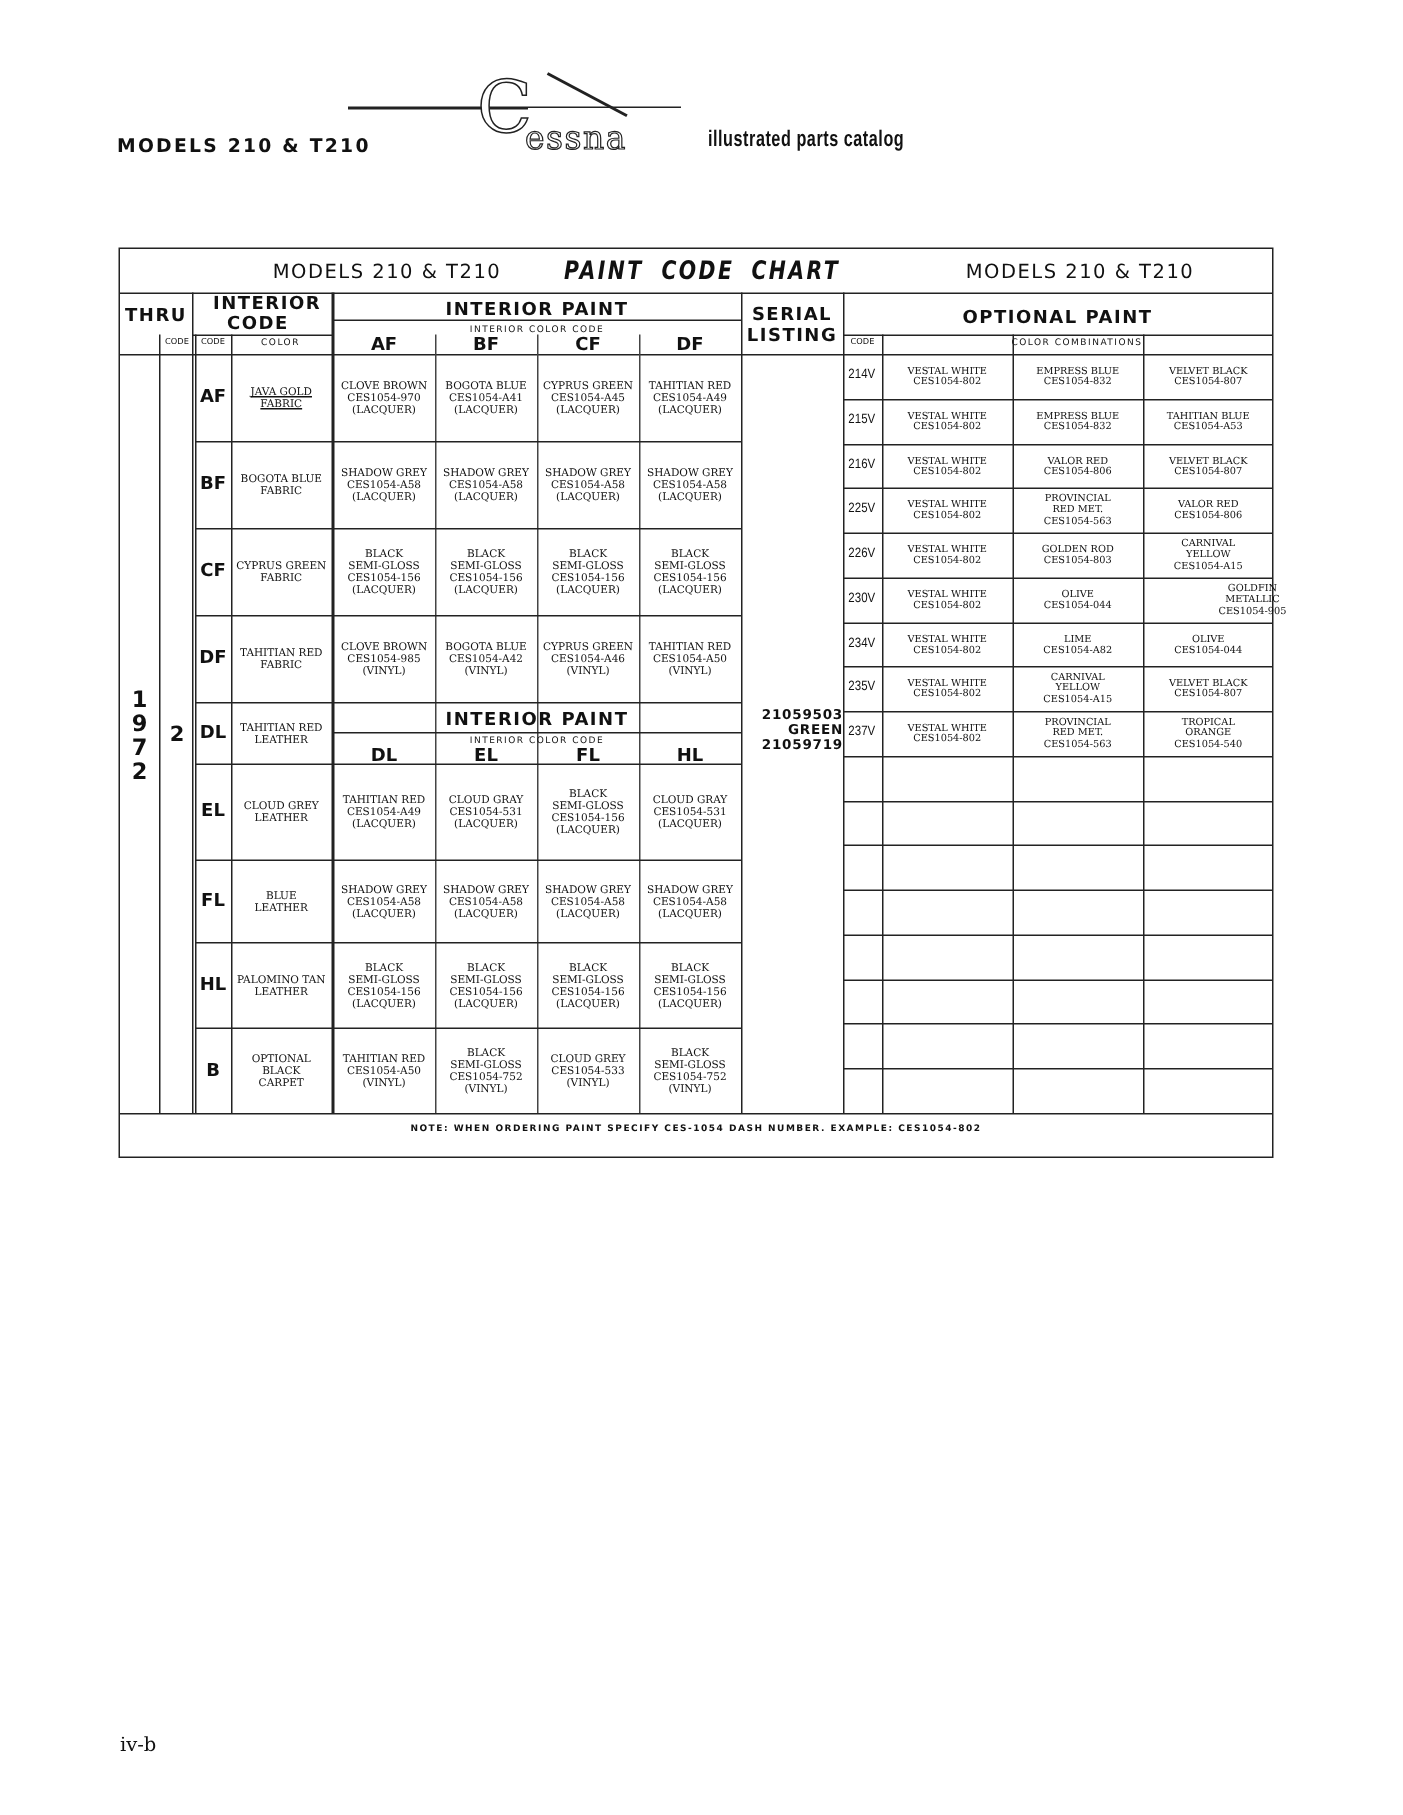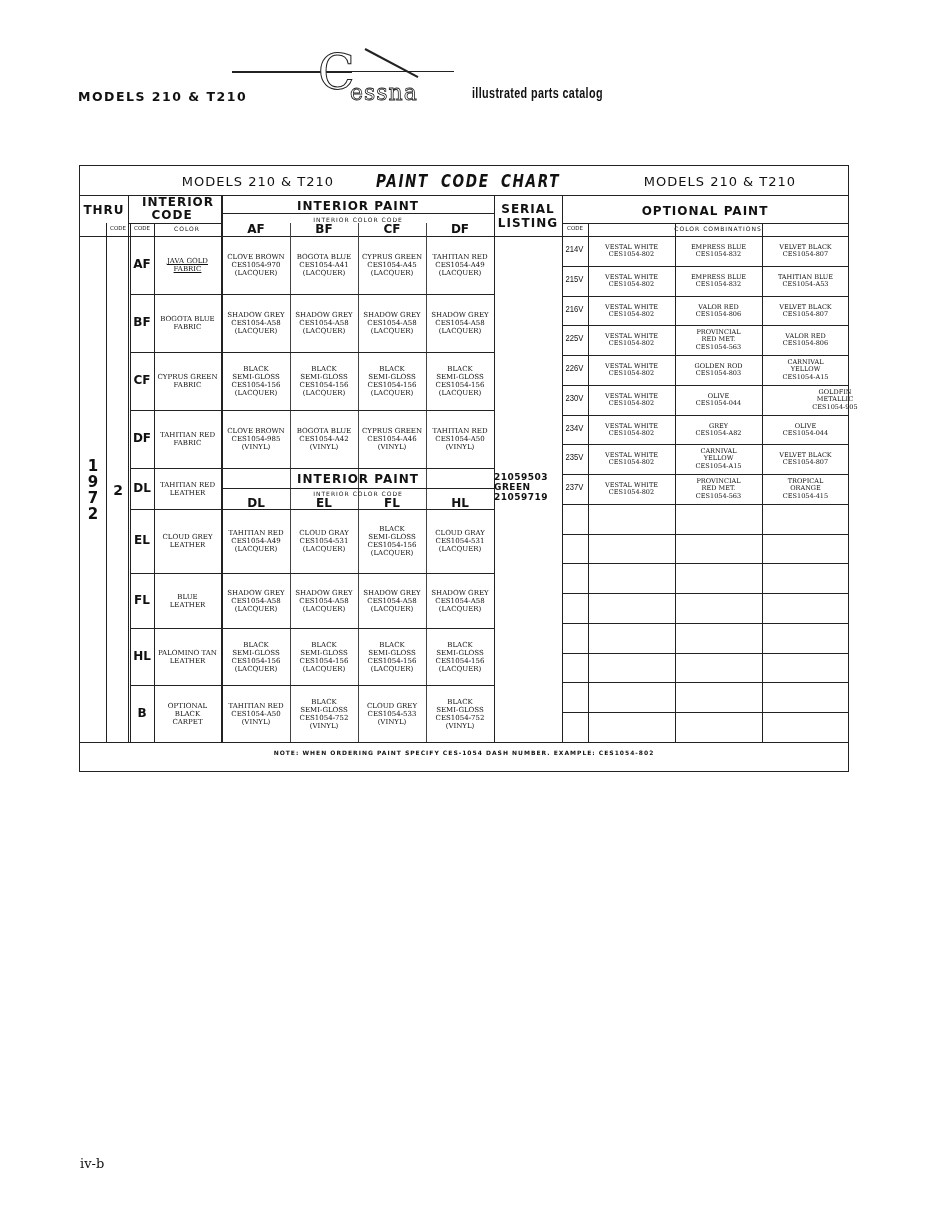--- a/index.html
+++ b/index.html
@@ -80,21 +80,21 @@
   <div class="line-h" style="left:0;top:576px;width:768px;"></div>
 
   <div class="abs" style="left:0;top:292px;width:26px;">
     <div class="year-digit">1</div>
     <div class="year-digit">9</div>
     <div class="year-digit">7</div>
     <div class="year-digit">2</div>
   </div>
   <div class="abs t-code" style="left:26px;top:316px;width:24px;font-size:14px;">2</div>
 
-  <div class="abs" style="left:414px;top:306px;width:68px;text-align:left;font:bold 9px 'DejaVu Sans',sans-serif;line-height:10px;letter-spacing:0.5px;">
+  <div class="abs" style="left:414px;top:306px;width:68px;text-align:right;font:bold 9px 'DejaVu Sans',sans-serif;line-height:10px;letter-spacing:0.5px;">
     <div>21059503</div>
     <div>GREEN</div>
     <div>21059719</div>
   </div>
 
   <div id="interior-rows">
       <div class="abs t-code" style="left: 142px; top: 56px; width: 68px;">AF</div>
       <div class="abs t-code" style="left: 210px; top: 56px; width: 68px;">BF</div>
       <div class="abs t-code" style="left: 278px; top: 56px; width: 68px;">CF</div>
       <div class="abs t-code" style="left: 346px; top: 56px; width: 68px;">DF</div>
@@ -314,39 +314,39 @@
       <div class="cell" style="left: 508px; top: 219px; width: 87px; height: 30px; font-size: 6.5px; line-height: 7.5px;">VESTAL WHITE
 CES1054-802</div>
       <div class="cell" style="left: 595px; top: 219px; width: 87px; height: 30px; font-size: 6.5px; line-height: 7.5px;">OLIVE
 CES1054-044</div>
       <div class="cell" style="left: 682px; top: 219px; width: 72px; height: 30px; font-size: 6.5px; line-height: 7.5px; margin-left: 37px;">GOLDFIN
 METALLIC
 CES1054-905</div>
       <div class="ext-code" style="left: 484px; top: 257px;">234V</div>
       <div class="cell" style="left: 508px; top: 249px; width: 87px; height: 30px; font-size: 6.5px; line-height: 7.5px;">VESTAL WHITE
 CES1054-802</div>
-      <div class="cell" style="left: 595px; top: 249px; width: 87px; height: 30px; font-size: 6.5px; line-height: 7.5px;">GREY
+      <div class="cell" style="left: 595px; top: 249px; width: 87px; height: 30px; font-size: 6.5px; line-height: 7.5px;">LIME
 CES1054-A82</div>
       <div class="cell" style="left: 682px; top: 249px; width: 87px; height: 30px; font-size: 6.5px; line-height: 7.5px;">OLIVE
 CES1054-044</div>
       <div class="ext-code" style="left: 484px; top: 286px;">235V</div>
       <div class="cell" style="left: 508px; top: 278px; width: 87px; height: 30px; font-size: 6.5px; line-height: 7.5px;">VESTAL WHITE
 CES1054-802</div>
       <div class="cell" style="left: 595px; top: 278px; width: 87px; height: 30px; font-size: 6.5px; line-height: 7.5px;">CARNIVAL
 YELLOW
 CES1054-A15</div>
       <div class="cell" style="left: 682px; top: 278px; width: 87px; height: 30px; font-size: 6.5px; line-height: 7.5px;">VELVET BLACK
 CES1054-807</div>
       <div class="ext-code" style="left: 484px; top: 316px;">237V</div>
       <div class="cell" style="left: 508px; top: 308px; width: 87px; height: 30px; font-size: 6.5px; line-height: 7.5px;">VESTAL WHITE
 CES1054-802</div>
       <div class="cell" style="left: 595px; top: 308px; width: 87px; height: 30px; font-size: 6.5px; line-height: 7.5px;">PROVINCIAL
 RED MET.
 CES1054-563</div>
       <div class="cell" style="left: 682px; top: 308px; width: 87px; height: 30px; font-size: 6.5px; line-height: 7.5px;">TROPICAL
 ORANGE
-CES1054-415</div>
+CES1054-540</div>
     </div>
 
   <div class="abs note" style="left:0;top:583px;width:768px;text-align:center;">NOTE: WHEN ORDERING PAINT SPECIFY CES-1054 DASH NUMBER.  EXAMPLE: CES1054-802</div>
 </div>
 
 <div class="abs pagenum">iv-b</div>
 
 </body></html>

